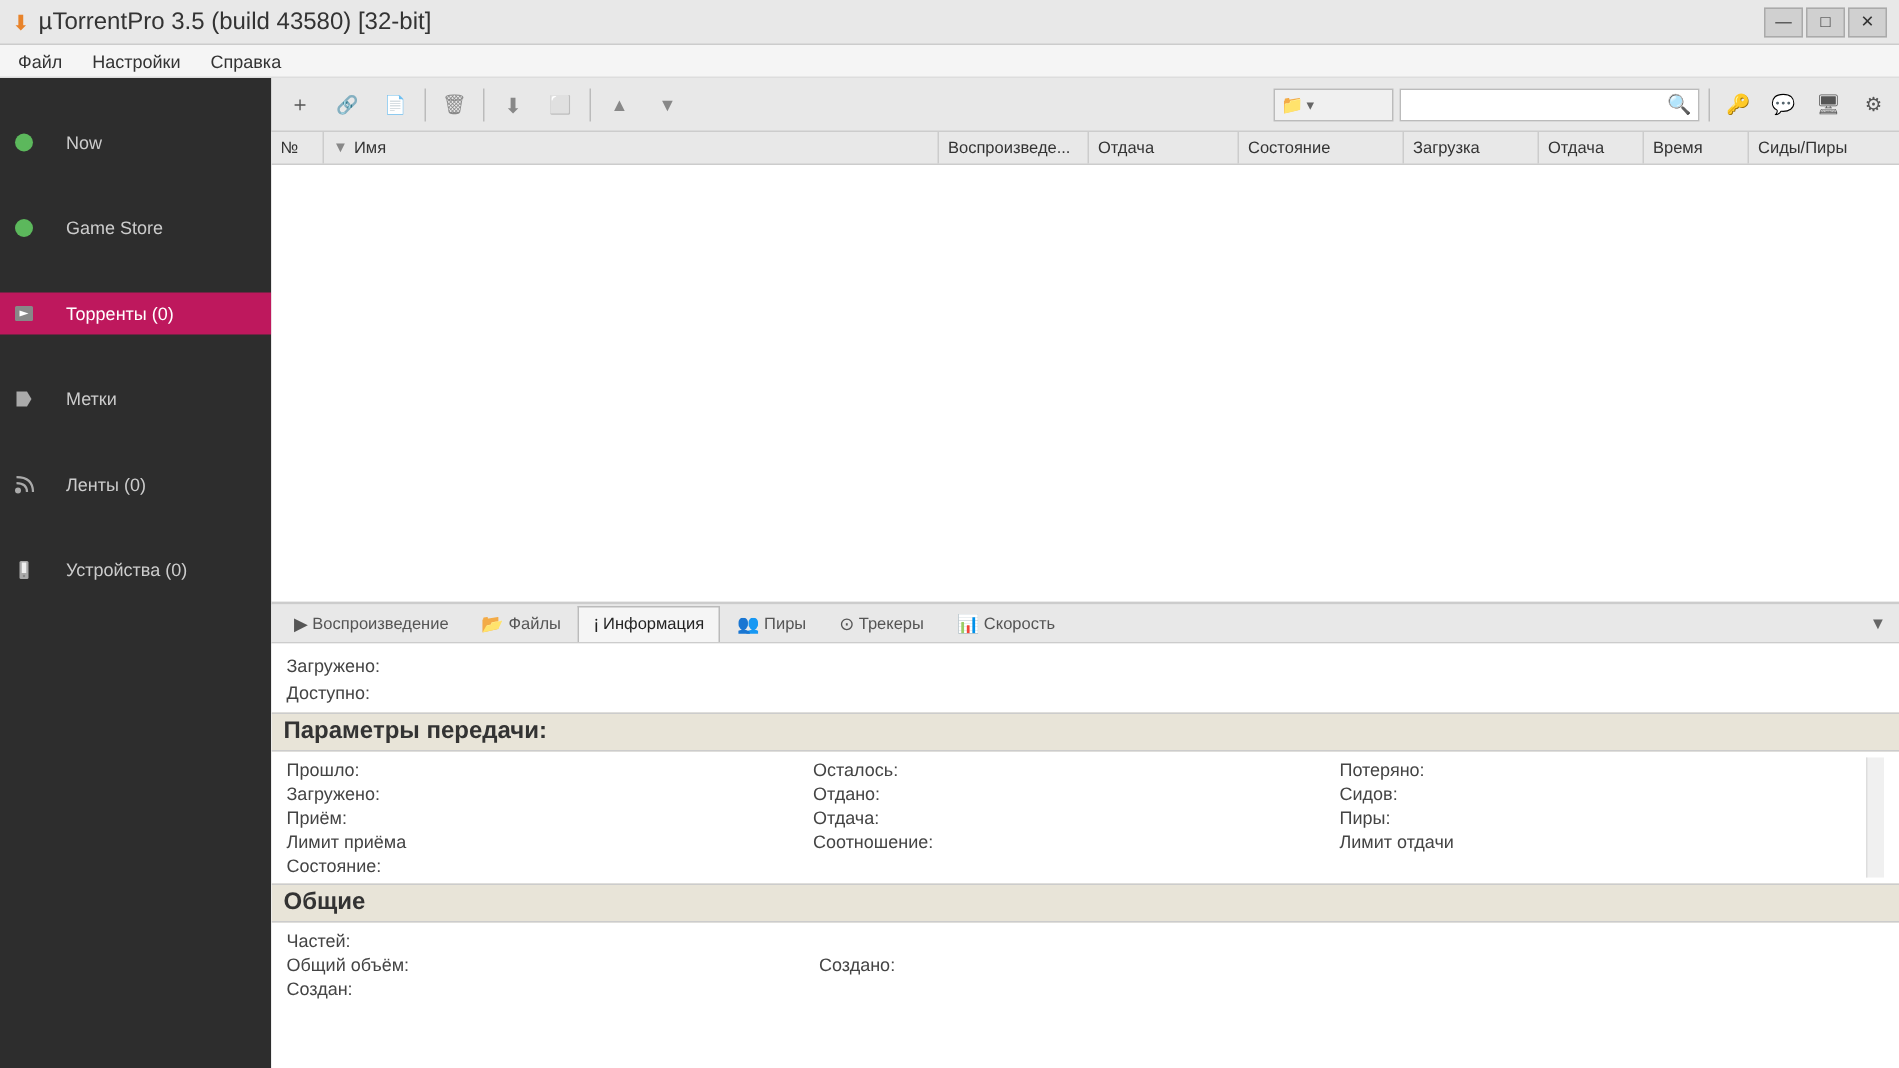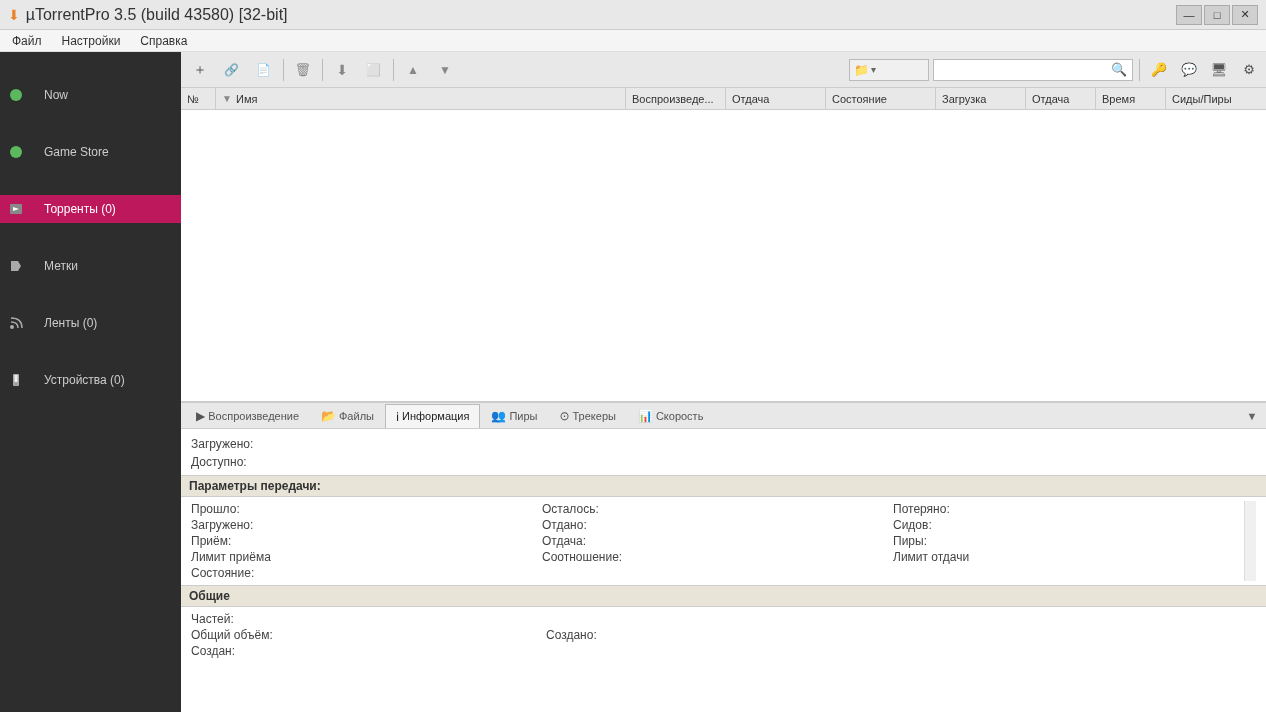--- a/index.html
+++ b/index.html
@@ -294,21 +294,21 @@
       color: #444;
       min-width: 120px;
     }
     .info-value {
       color: #666;
     }
     .info-section {
       background: #e8e4d8;
       font-weight: bold;
       padding: 3px 8px;
-      font-size: 12px;
+      font-size: 16px;
       color: #333;
       margin: 4px -10px;
       display: flex;
       align-items: center;
       border-top: 1px solid #ccc;
       border-bottom: 1px solid #ccc;
     }
     .info-3col {
       display: grid;
       grid-template-columns: 1fr 1fr 1fr;

